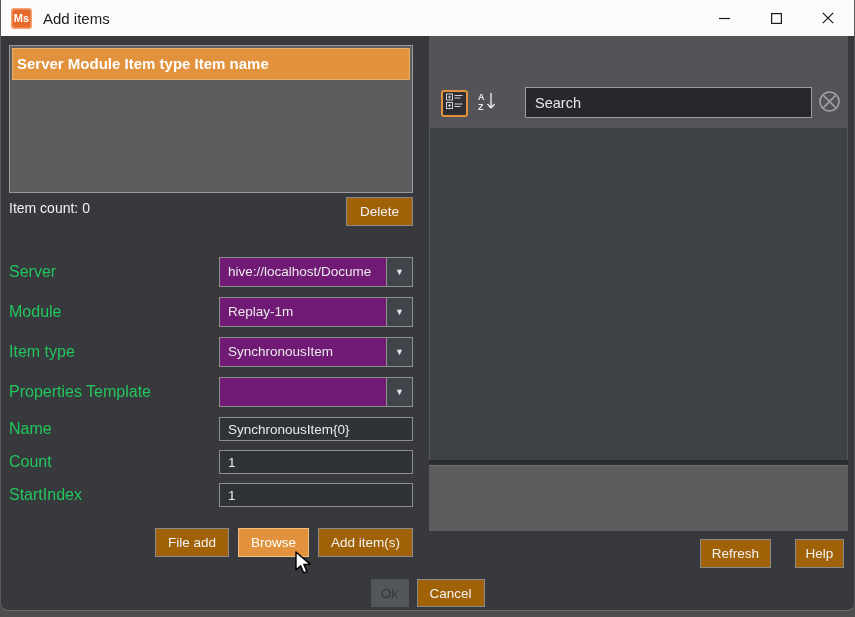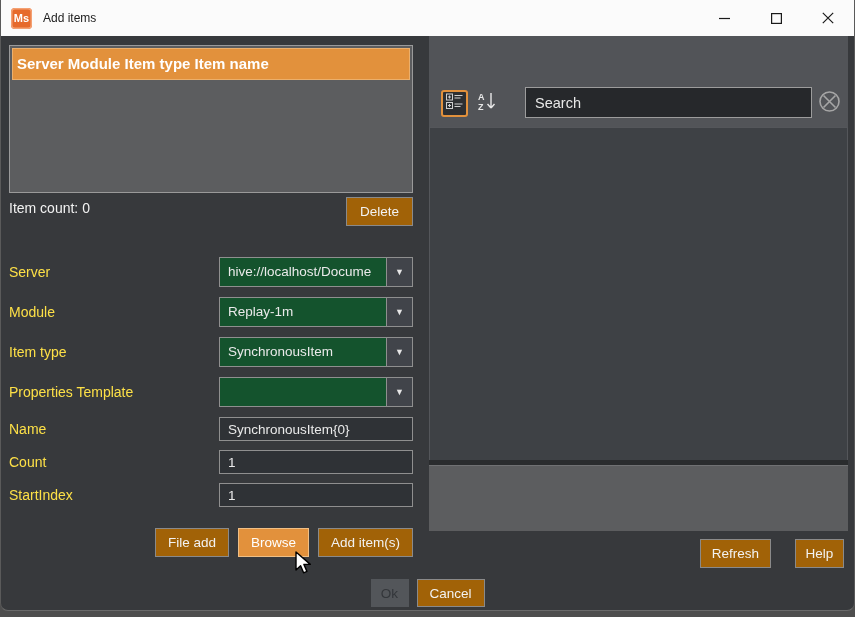--- a/index.html
+++ b/index.html
@@ -15,21 +15,21 @@
   }
 
   
   .titlebar { height:36px; background:#fbfbfb; display:flex; align-items:center; flex:0 0 auto; }
   .app-icon {
     margin-left:10px; width:21px; height:21px; background:#e66a2c; border-radius:4px;
     color:#fff; font-weight:bold; font-size:11px; display:flex; align-items:center; justify-content:center;
     box-shadow:inset 0 0 0 1.5px #f2untrue;
     box-shadow:inset 0 0 0 1.5px #f4a173;
   }
-  .titlebar-title { margin-left:11px; font-size:12px; color:#1b1b1b; }
+  .titlebar-title { margin-left:11px; font-size:15px; color:#1b1b1b; }
   .window-controls { margin-left:auto; display:flex; height:100%; }
   .win-btn { width:52px; height:100%; display:flex; align-items:center; justify-content:center; color:#1a1a1a; cursor:default; }
   .win-btn svg { display:block; }
 
   
   .main { flex:1 1 auto; display:flex; min-height:0; }
 
   
   .left-panel { width:420px; flex:0 0 420px; padding:9px 8px 0 8px; display:flex; flex-direction:column; }
   .list-box { height:148px; border:1px solid #9a9a9a; background:#5c5d5f; padding:2px; flex:0 0 auto; }
@@ -42,24 +42,24 @@
   .item-count { font-size:14px; color:#f2f2f2; padding-top:3px; }
   .btn {
     background:#a16207; border:1px solid #8a8a8a; color:#f2f2f2; font-size:13.5px;
     display:flex; align-items:center; justify-content:center; cursor:default; white-space:nowrap;
   }
   .delete-btn { margin-left:auto; width:67px; height:29px; }
 
   .form { margin-top:31px; }
   .form-row { display:flex; align-items:center; height:30px; margin-bottom:10px; }
   .form-row.small { height:24px; margin-bottom:9px; }
-  .form-label { font-size:14px; color:#fde047; }
+  .form-label { font-size:16px; color:#22c55e; }
   .form-control { margin-left:auto; }
 
-  .dropdown { width:194px; height:30px; border:1px solid #8f8f8f; background:#14532d; display:flex; cursor:default; }
+  .dropdown { width:194px; height:30px; border:1px solid #8f8f8f; background:#701a75; display:flex; cursor:default; }
   .dropdown-value { flex:1; color:#eaeaea; font-size:13.5px; line-height:28px; padding-left:8px; overflow:hidden; white-space:nowrap; }
   .dropdown-arrow { width:26px; flex:0 0 26px; border-left:1px solid #8f8f8f; background:#41444a; display:flex; align-items:center; justify-content:center; color:#e6e6e6; font-size:9px; }
 
   .text-input { width:194px; height:24px; background:#2f3236; border:1px solid #8f8f8f; color:#eaeaea; font-size:13.5px; padding:0 8px; font-family:"Liberation Sans", sans-serif; }
 
   .action-row { display:flex; justify-content:flex-end; gap:9px; margin-top:21px; }
   .action-row .btn { height:29px; padding:0 12px; }
   .btn-orange { background:#e2913c; border:1px solid #f0bf85; color:#fff; }
 
   

